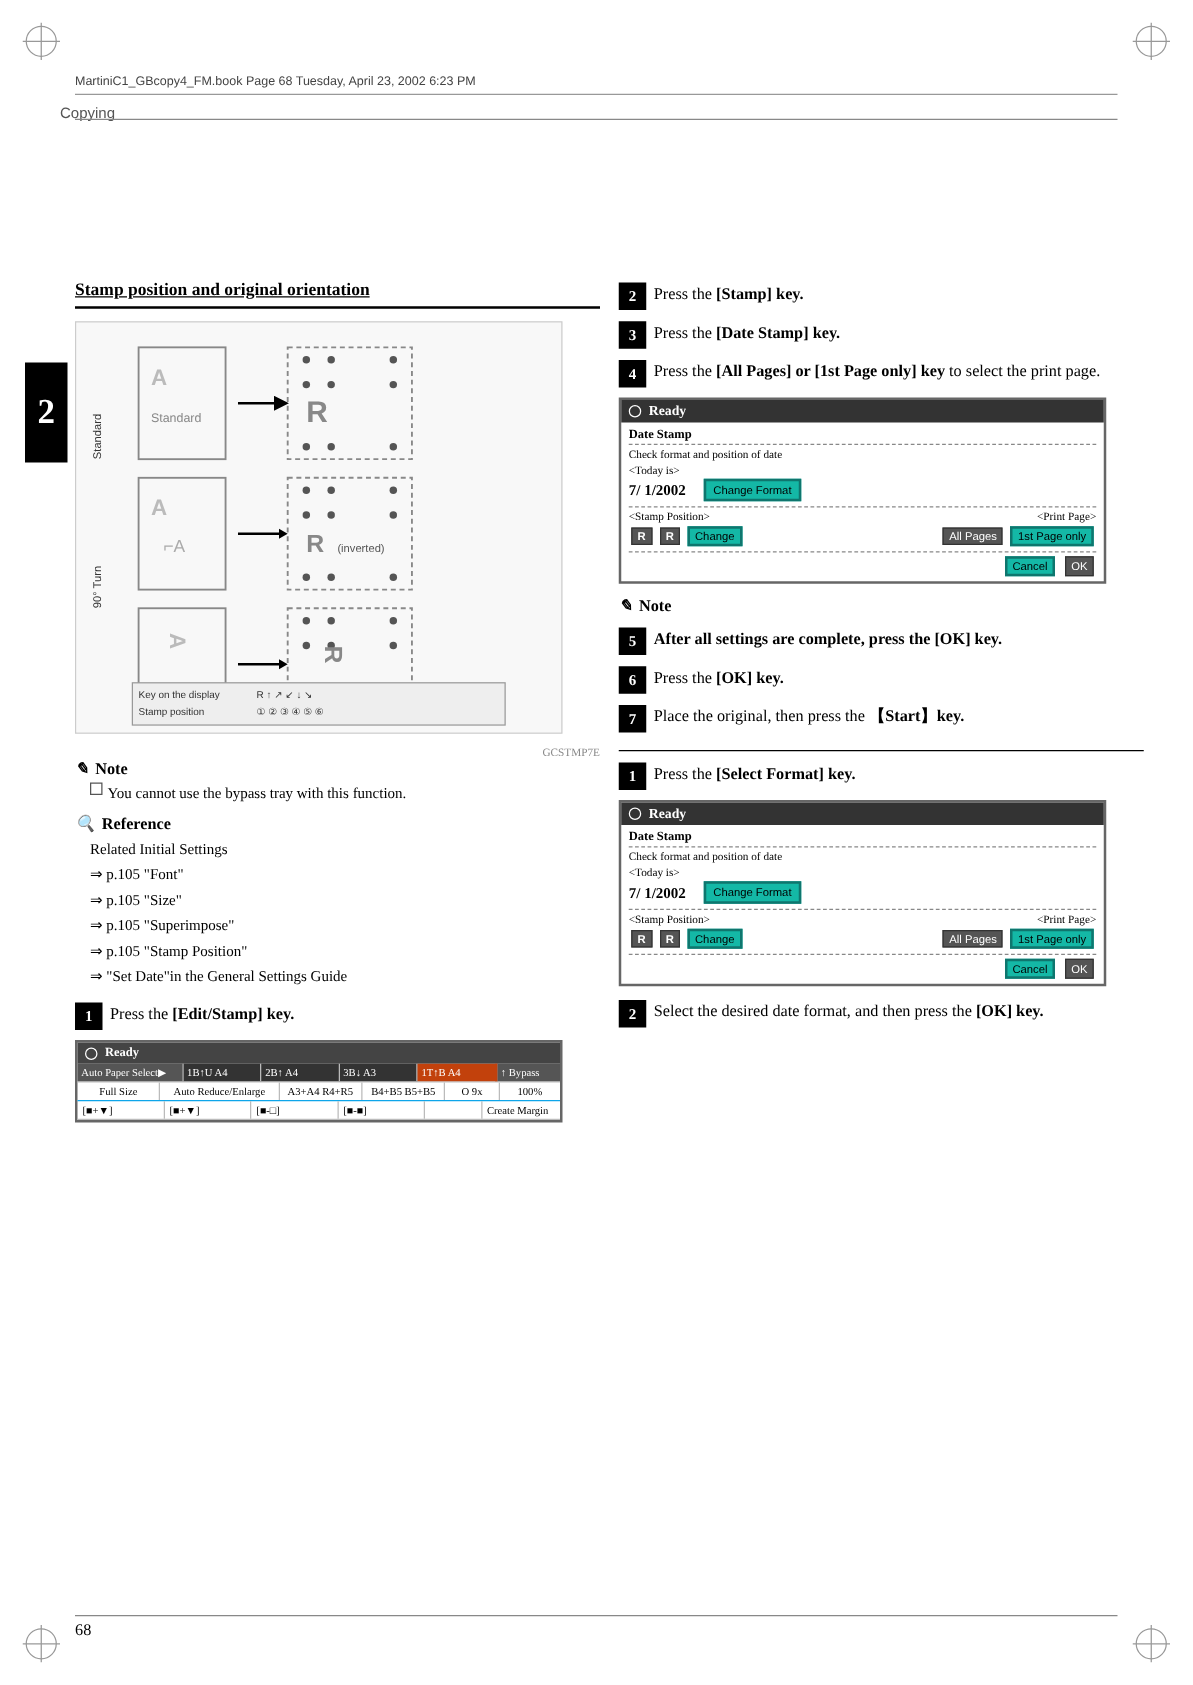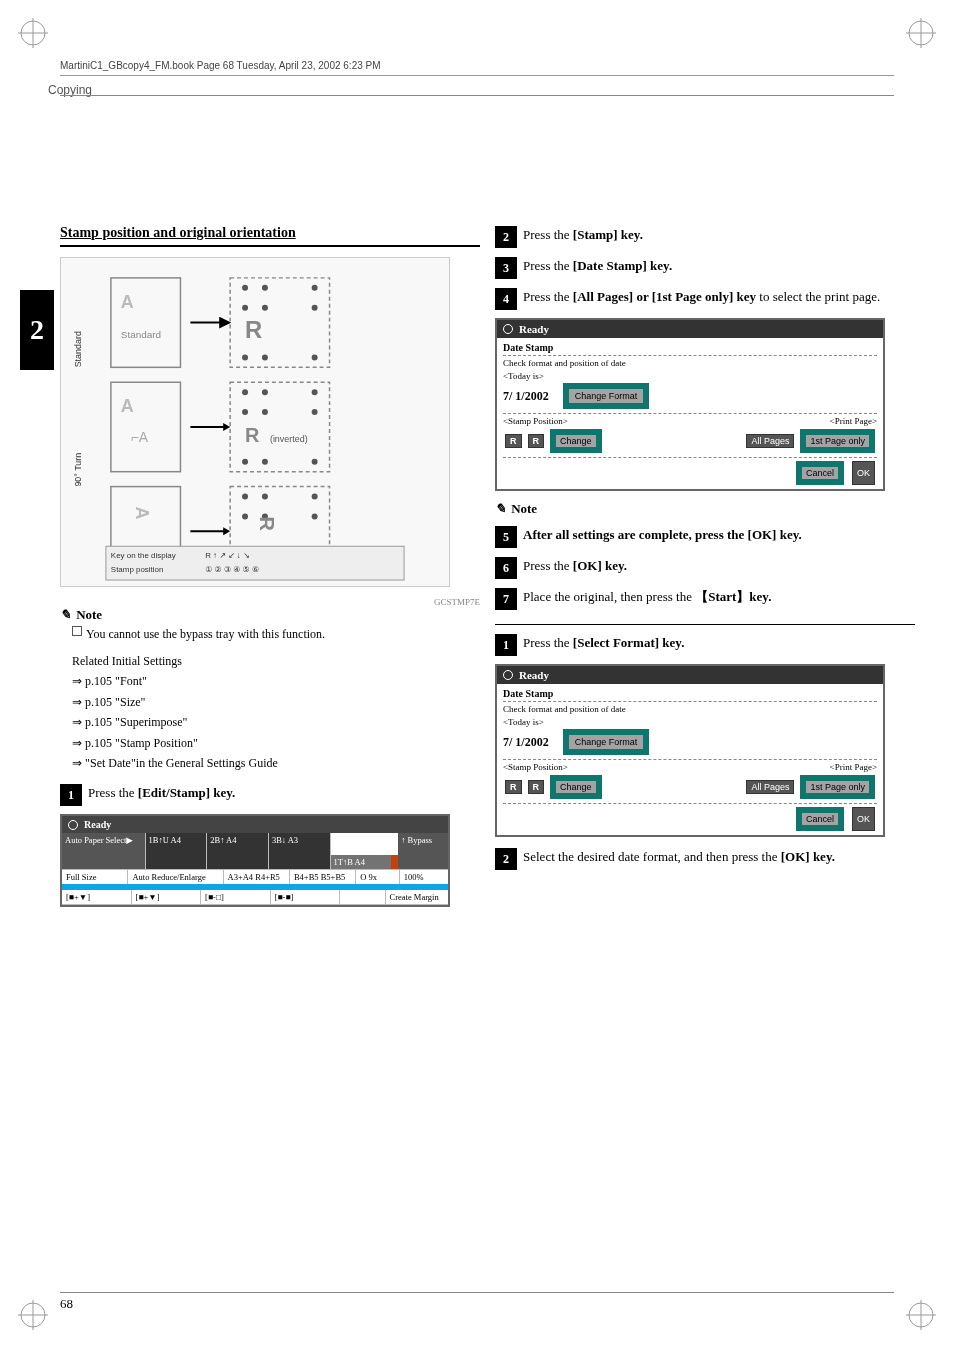--- a/index.html
+++ b/index.html
@@ -170,22 +170,22 @@
     .screen-mock .screen-body {
       padding: 4px 6px;
       font-size: 10px;
     }
     .screen-mock .screen-divider {
       border-top: 1px dashed #888;
       margin: 2px 0;
     }
 
     .screen-btn {
-      border: 6px solid #0f766e;
-      background: #a3a3a3;
+      border: 2px solid #0f766e;
+      background: #14b8a6;
       font-size: 9px;
       padding: 1px 4px;
       margin: 0 2px;
       cursor: pointer;
     }
     .screen-btn-dark {
       background: #555;
       color: #fff;
       border: 1px solid #333;
     }
@@ -365,20 +365,24 @@
     </div>
     <div class="note-text">
       <div class="checkbox-item">
         <span class="checkbox-icon"></span>
         <span>You cannot use the bypass tray with this function.</span>
       </div>
     </div>
   </div>
 
   <div class="ref-box">
+    <div class="ref-title">
+      <span style="font-style:italic;margin-right:2px;">🔍</span>
+      <span>Reference</span>
+    </div>
     <div class="ref-text">
       <div>Related Initial Settings</div>
       <div>⇒ p.105 "Font"</div>
       <div>⇒ p.105 "Size"</div>
       <div>⇒ p.105 "Superimpose"</div>
       <div>⇒ p.105 "Stamp Position"</div>
       <div>⇒ "Set Date"in the General Settings Guide</div>
     </div>
   </div>
 
@@ -391,25 +395,25 @@
     <div style="background:#444;color:#fff;padding:3px 6px;font-size:10px;font-weight:bold;display:flex;align-items:center;gap:6px;">
       <span style="width:10px;height:10px;border:1px solid #fff;border-radius:50%;display:inline-block;"></span>
       <span>Ready</span>
     </div>
 
     <div style="display:flex;border-bottom:1px solid #bbb;font-size:8.5px;">
       <div style="padding:2px 3px;border-right:1px solid #bbb;flex:1.4;background:#555;color:#fff;">Auto Paper Select▶</div>
       <div style="padding:2px 3px;border-right:1px solid #bbb;flex:1;background:#333;color:#fff;">1B↑U  A4</div>
       <div style="padding:2px 3px;border-right:1px solid #bbb;flex:1;background:#333;color:#fff;">2B↑  A4</div>
       <div style="padding:2px 3px;border-right:1px solid #bbb;flex:1;background:#333;color:#fff;">3B↓  A3</div>
-      <div style="padding:2px 3px;border-right:7px solid #c2410c;flex:1;background:#737373;color:#fff;margin-top:22px;">1T↑B  A4</div>
+      <div style="padding:2px 3px;border-right:2px solid #c2410c;flex:1;background:#c2410c;color:#fff;">1T↑B  A4</div>
       <div style="padding:2px 3px;flex:0.8;background:#555;color:#fff;">↑  Bypass</div>
     </div>
 
-    <div style="display:flex;border-bottom:6px solid #0ea5e9;font-size:8.5px;">
+    <div style="display:flex;border-bottom:1px solid #0ea5e9;font-size:8.5px;text-align:center;">
       <div style="padding:2px 4px;border-right:1px solid #bbb;flex:1;">Full Size</div>
       <div style="padding:2px 4px;border-right:1px solid #bbb;flex:1.5;">Auto Reduce/Enlarge</div>
       <div style="padding:2px 4px;border-right:1px solid #bbb;flex:1;">A3+A4 R4+R5</div>
       <div style="padding:2px 4px;border-right:1px solid #bbb;flex:1;">B4+B5 B5+B5</div>
       <div style="padding:2px 4px;border-right:1px solid #bbb;flex:0.6;">O 9x</div>
       <div style="padding:2px 4px;flex:0.7;">100%</div>
     </div>
 
     <div style="display:flex;border-bottom:1px solid #bbb;font-size:8.5px;">
       <div style="padding:2px 4px;border-right:1px solid #bbb;flex:1;">[■+▼]</div>

